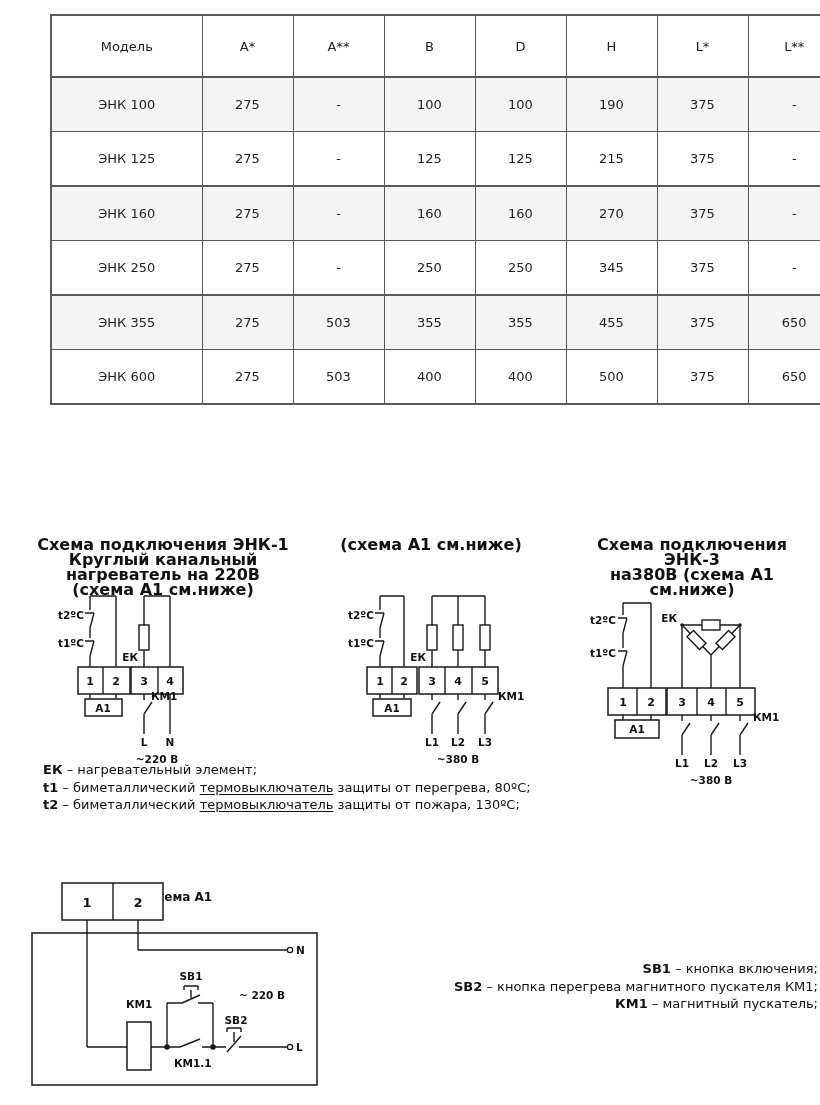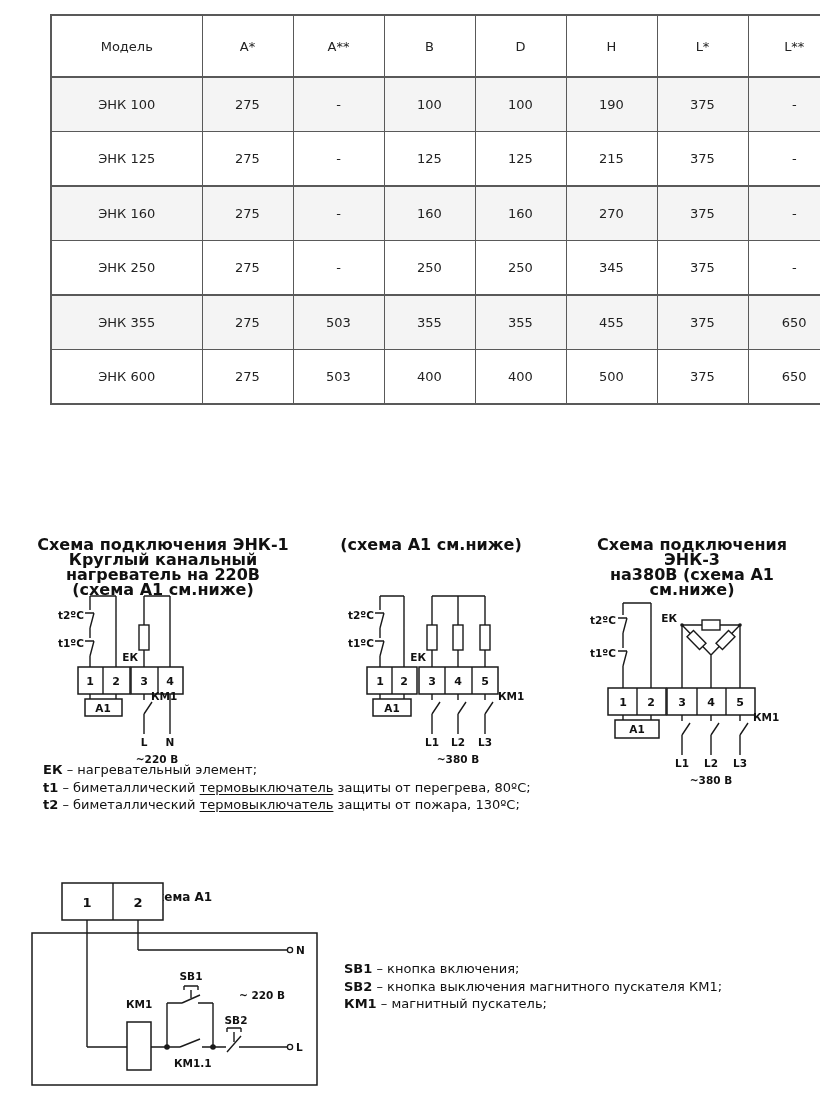--- a/index.html
+++ b/index.html
@@ -36,21 +36,21 @@
   svg .box{stroke:#1a1a1a;stroke-width:1.5;fill:#ffffff;}
   svg .res{stroke:#1a1a1a;stroke-width:1.4;fill:#ffffff;}
   svg .dot{fill:#1a1a1a;stroke:none;}
   svg .oc{stroke:#1a1a1a;stroke-width:1.3;fill:#ffffff;}
   svg text{font-family:"DejaVu Sans","Liberation Sans",sans-serif;font-size:10.5px;font-weight:bold;fill:#111;}
   svg text.tn{font-size:11px;}
   svg text.big{font-size:13px;}
   
   .legend{position:absolute;font-size:13px;line-height:17.5px;color:#111;}
   #legend-top{left:43px;top:761px;width:500px;}
-  #legend-bottom{left:344px;top:960px;width:450px;}
+  #legend-bottom{left:368px;top:960px;width:450px;text-align:right;}
   .legend b{font-weight:bold;}
   .wavy{
     text-decoration-line:underline;text-decoration-style:wavy;
     text-decoration-color:#e03030;text-decoration-thickness:1px;
     text-underline-offset:2px;
     text-decoration:underline;
   }
   
   #a1-title{
     position:absolute;left:30px;top:850px;width:300px;text-align:center;
@@ -287,15 +287,15 @@
   <path class="w" d="M154,108 H168 M154,108 V112 M168,108 V112 M161,112 V120"></path>
   <text x="161" y="102" text-anchor="middle">SB1</text>
 
   <circle class="oc" cx="260" cy="169" r="2.6"></circle>
   <text x="266" y="173">L</text>
   <text x="232" y="121" text-anchor="middle">~ 220 В</text>
 </svg>
 
 <div class="legend" id="legend-bottom">
   <div><b>SB1</b><span> – </span><span>кнопка включения;</span><span class="wavy"></span><span></span></div>
-  <div><b>SB2</b><span> – </span><span>кнопка выключения магнитного пускателя КМ1;</span><span class="wavy"></span><span></span></div>
+  <div><b>SB2</b><span> – </span><span>кнопка перегрева магнитного пускателя КМ1;</span><span class="wavy"></span><span></span></div>
   <div><b>КМ1</b><span> – </span><span>магнитный пускатель;</span><span class="wavy"></span><span></span></div>
 </div>
 
 </body></html>

